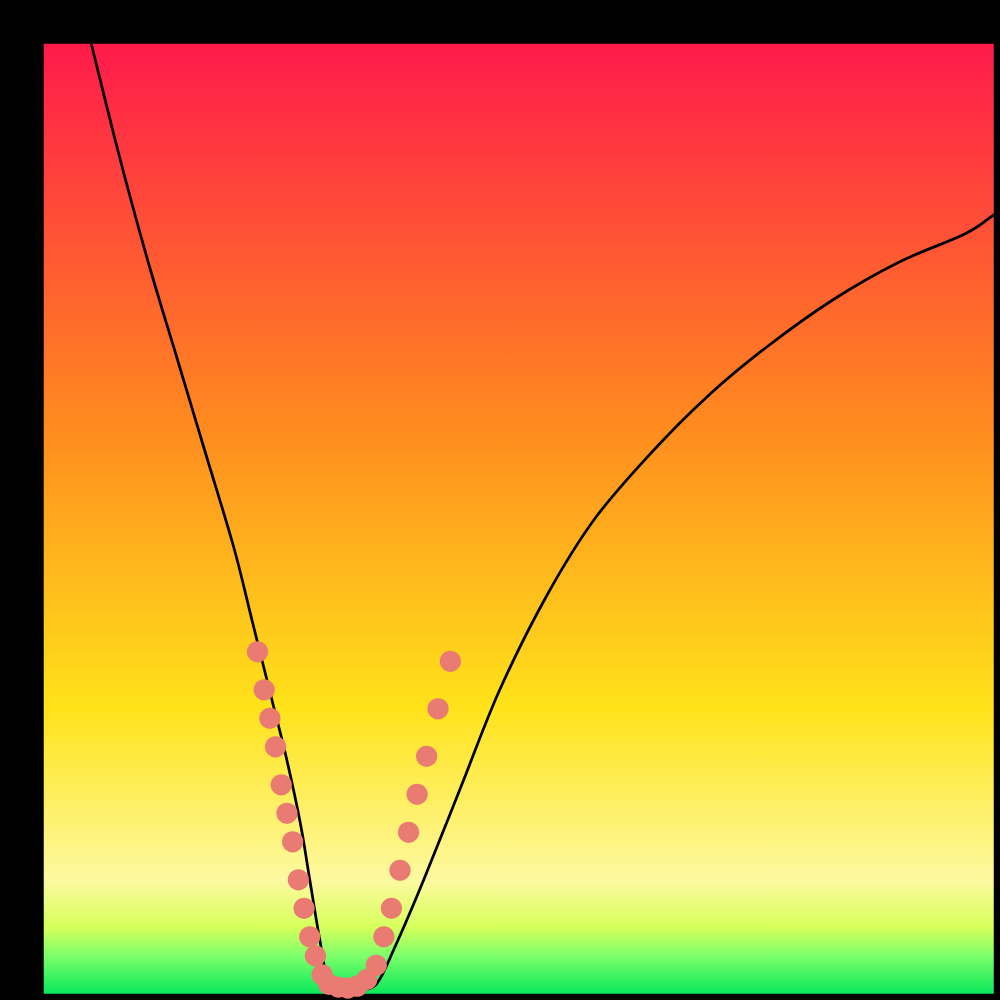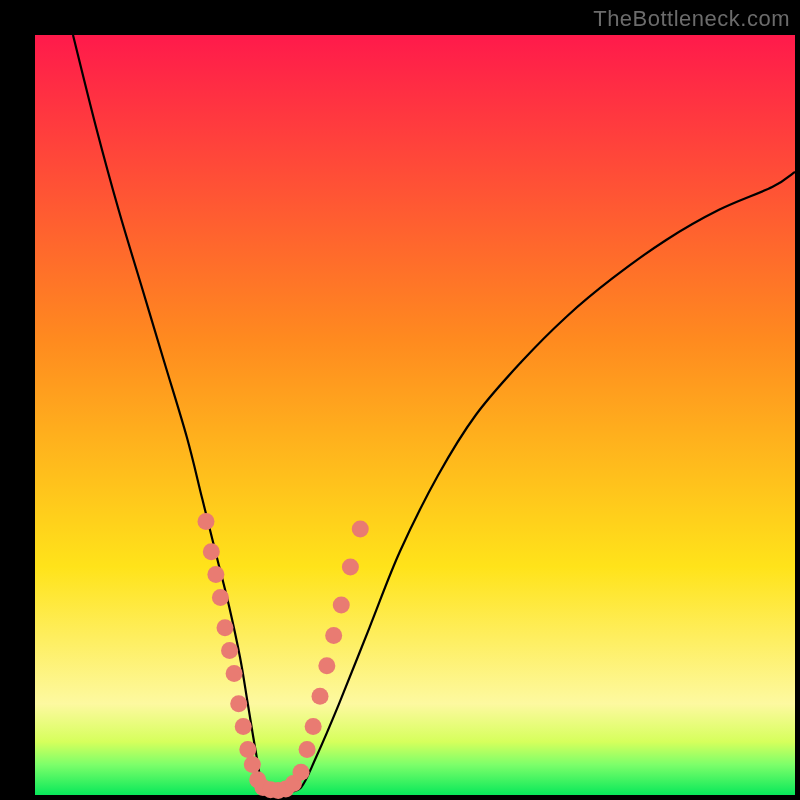--- a/index.html
+++ b/index.html
@@ -93,15 +93,14 @@
           <circle cx="285" cy="661.2" r="8.5" class="bead"></circle>
           <circle cx="291.84000000000003" cy="630.8" r="8.5" class="bead"></circle>
           <circle cx="298.67999999999995" cy="600.4" r="8.5" class="bead"></circle>
           <circle cx="306.28" cy="570" r="8.5" class="bead"></circle>
           <circle cx="315.4" cy="532" r="8.5" class="bead"></circle>
           <circle cx="325.28" cy="494" r="8.5" class="bead"></circle>
         </g>
     </svg>
   </div>
 
-  <div class="watermark">TheBottleneck.com</div>
 
 </div>
 
 </body></html>

